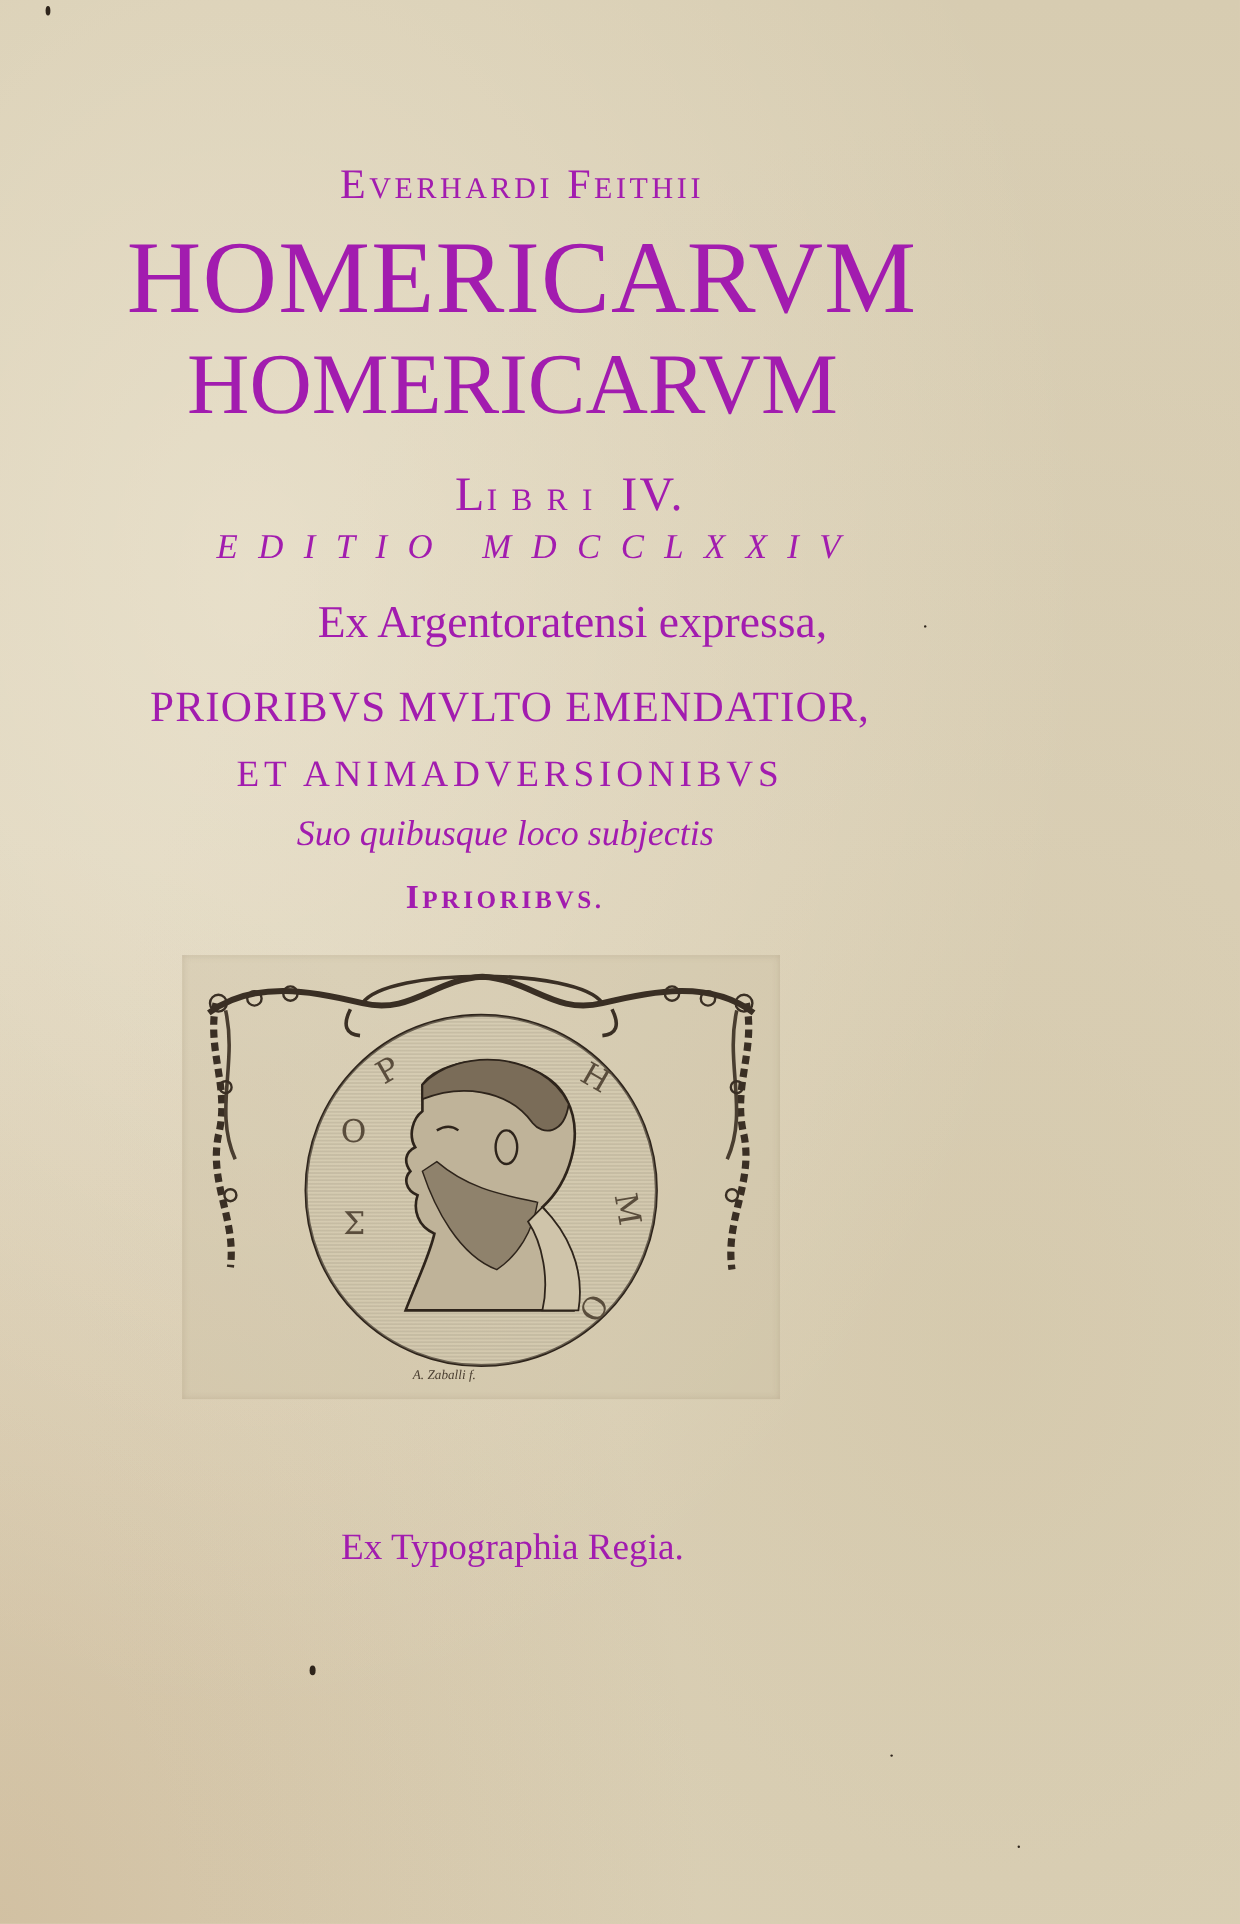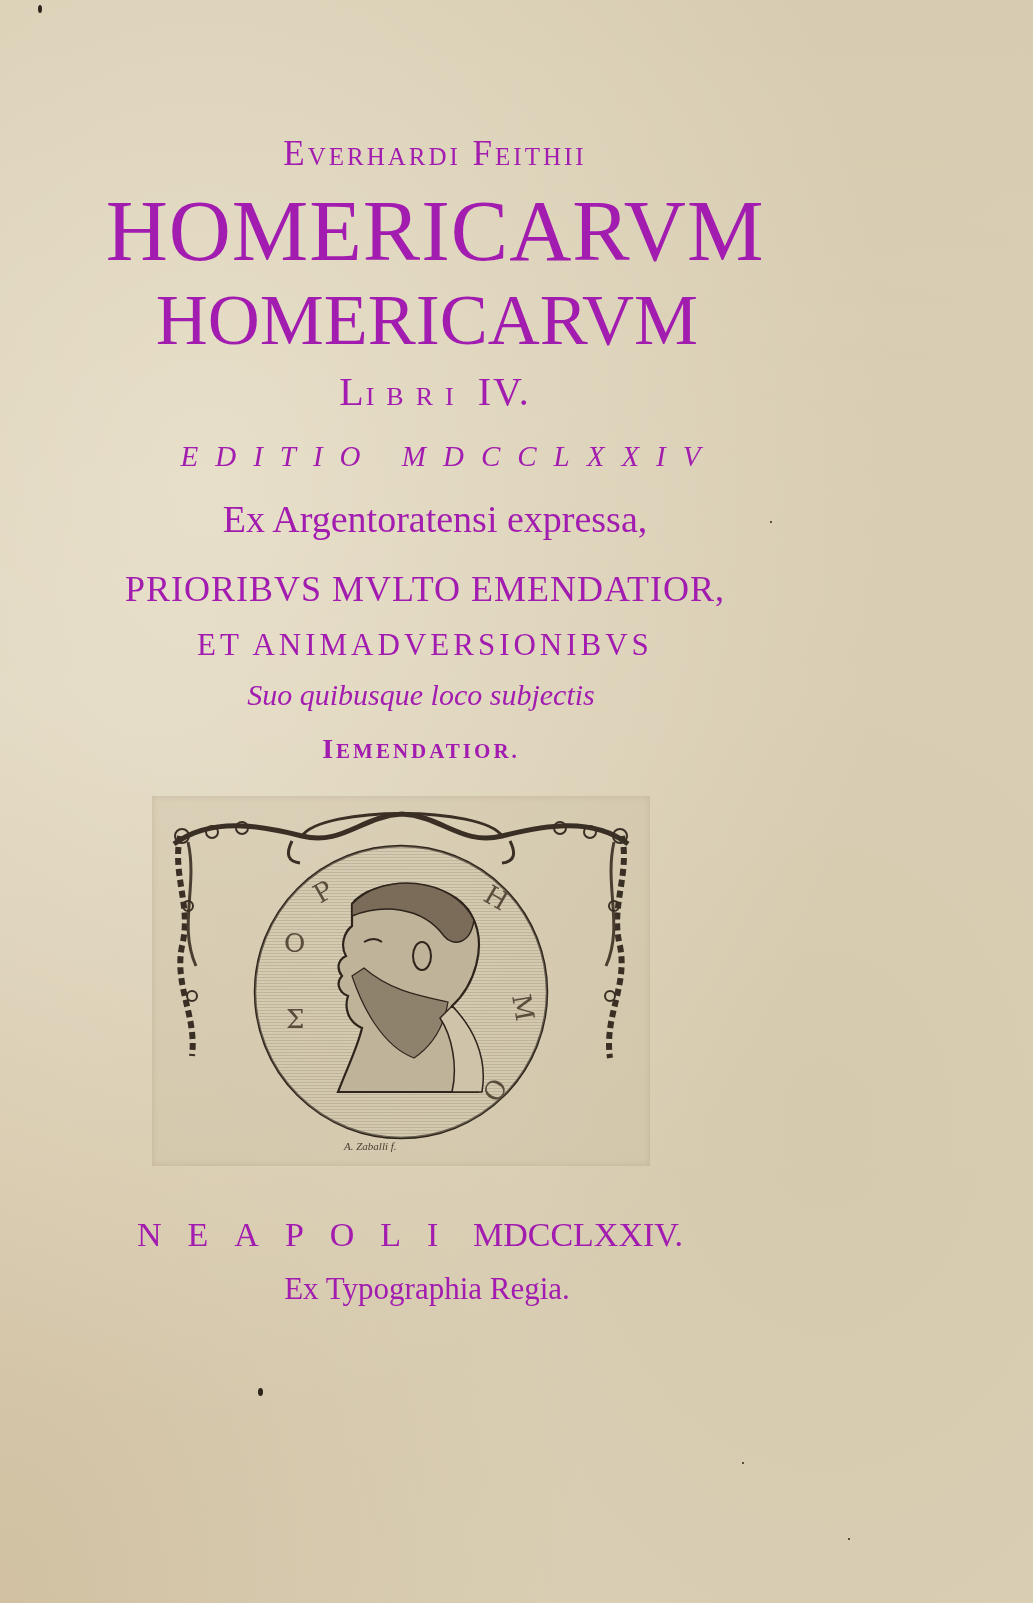--- a/index.html
+++ b/index.html
@@ -45,38 +45,40 @@
       letter-spacing: 1px;
       line-height: 1;
     }
     .title2 {
       top: 284px;
       font-size: 72px;
       line-height: 1;
       left: -8px;
     }
     .libri {
-      top: 368px;
+      top: 388px;
       font-size: 40px;
       letter-spacing: 2px;
+      padding-left: 40px;
     }
     .libri .sc {
       font-size: 26px;
       letter-spacing: 12px;
     }
     .editio {
       top: 440px;
       font-size: 29px;
       font-style: italic;
       letter-spacing: 17px;
       left: 14px;
     }
     .ex-arg {
       top: 497px;
       font-size: 38px;
+      padding-left: 42px;
     }
     .prioribus {
       top: 568px;
       font-size: 36px;
       letter-spacing: 1px;
       left: -10px;
     }
     .et-anim {
       top: 627px;
       font-size: 31px;
@@ -156,21 +158,21 @@
 
   <div class="line ex-arg">Ex Argentoratensi expressa,</div>
 
   <div class="line prioribus">PRIORIBVS MVLTO EMENDATIOR,</div>
 
   <div class="line et-anim">ET ANIMADVERSIONIBVS</div>
 
   <div class="line suo">Suo quibusque loco subjectis</div>
 
   <div class="line illustrata">
-    <span class="cap">I</span><span>EMENDATIOR.</span>
+    <span class="cap">I</span><span>PRIORIBVS.</span>
   </div>
 
   <div class="plate">
     <svg width="498" height="370" viewBox="0 0 498 370">
       <defs>
         <pattern id="hatch" width="4" height="3" patternUnits="userSpaceOnUse">
           <line x1="0" y1="1.5" x2="4" y2="1.5" stroke="#6d604d" stroke-width="0.6" opacity="0.55"></line>
         </pattern>
       </defs>
 
@@ -222,24 +224,20 @@
 
       <path d="M212 146 q 10 -6 18 0" fill="none" stroke="#2e241b" stroke-width="2"></path>
       <ellipse cx="270" cy="160" rx="9" ry="14" fill="none" stroke="#2e241b" stroke-width="2"></ellipse>
 
       <path d="M300 210 C 320 230, 336 260, 330 296 L 300 296 C 306 270, 300 240, 288 222 Z" fill="#cfc4aa" stroke="#2e241b" stroke-width="1.5"></path>
     </svg>
   </div>
 
   <div class="signature">A. Zaballi f.</div>
 
-  <div class="line imprint">
-    <span class="spaced">NEAPOLI</span>
-    <span>MDCCLXXIV.</span>
-  </div>
 
   <div class="line typographia">Ex Typographia Regia.</div>
 
   <div class="speck" style="left:38px; top:5px; width:4px; height:8px;"></div>
   <div class="speck" style="left:258px; top:1388px; width:5px; height:8px;"></div>
   <div class="speck" style="left:742px; top:1462px; width:2px; height:2px;"></div>
   <div class="speck" style="left:848px; top:1538px; width:2px; height:2px;"></div>
   <div class="speck" style="left:770px; top:521px; width:2px; height:2px;"></div>
 
 </div>

